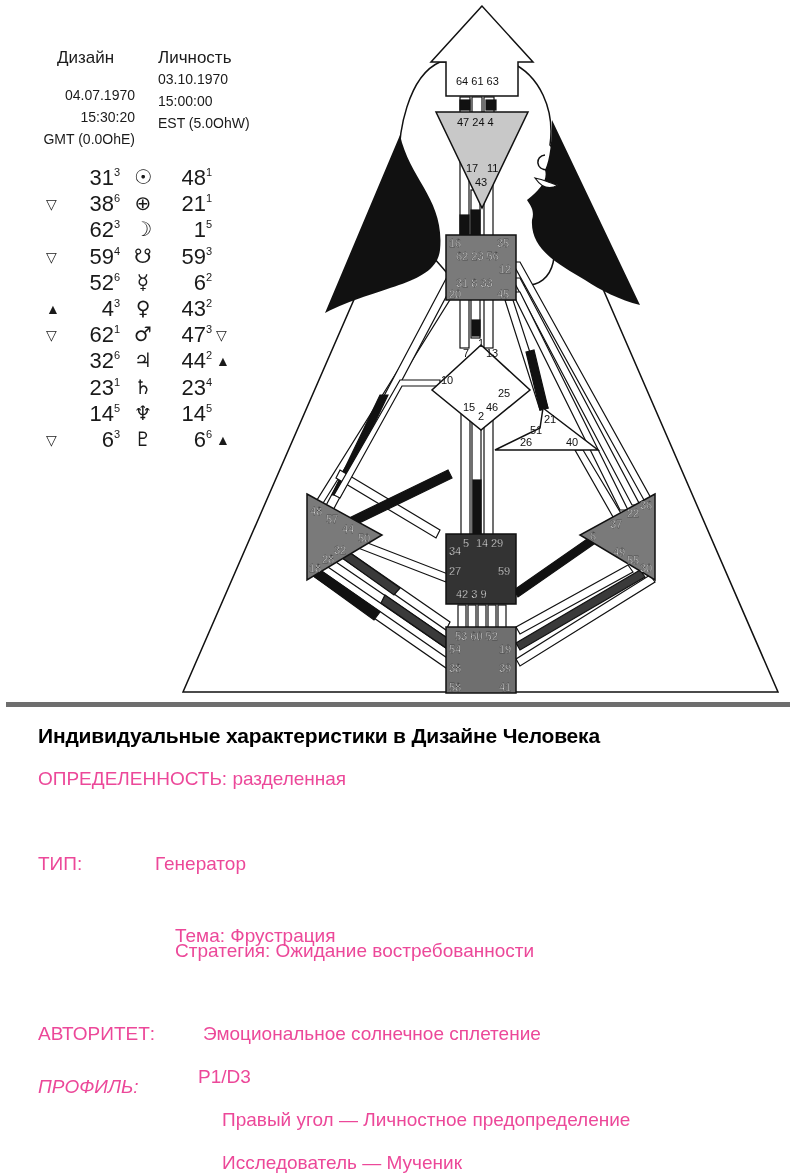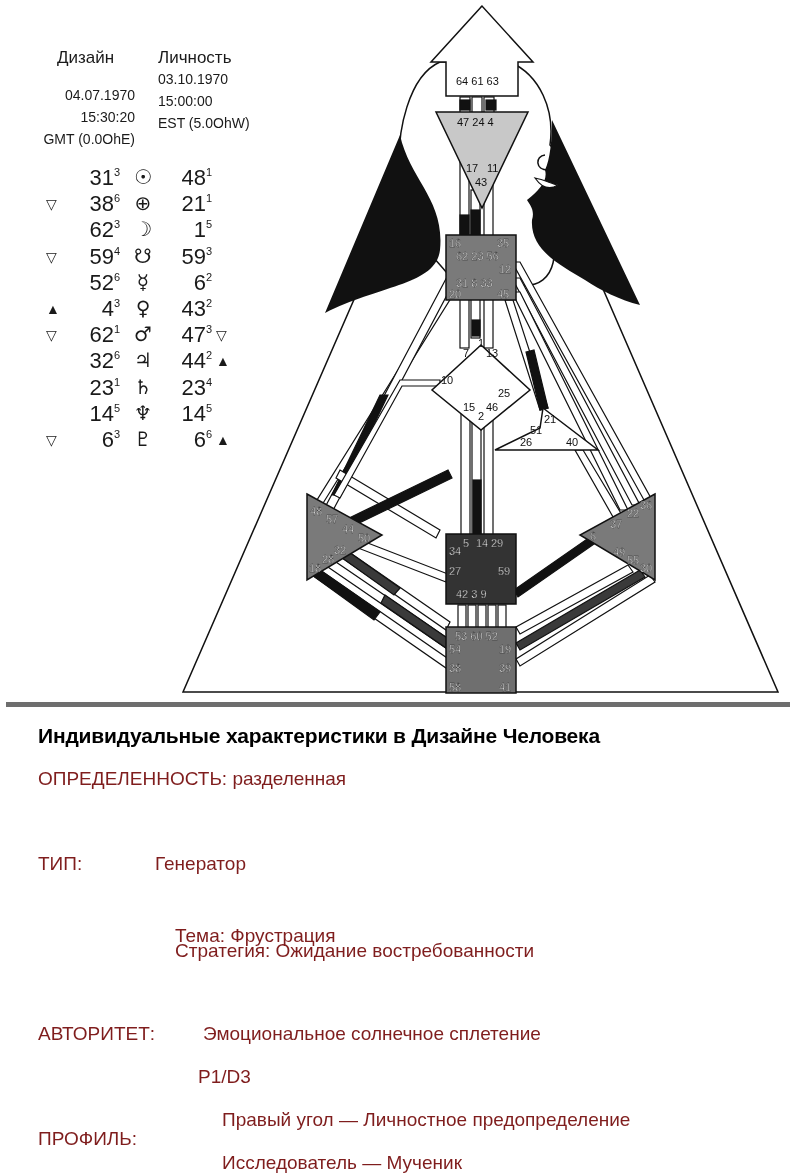--- a/index.html
+++ b/index.html
@@ -15,21 +15,21 @@
   .prow { position: relative; height: 26.2px; font-size: 22px; }
   .prow .mark-l { position: absolute; left: 16px; top: 5px; font-size: 14px; }
   .prow .dval { position: absolute; right: 110px; top: 0; text-align: right; white-space: nowrap; }
   .prow .sym { position: absolute; left: 100px; width: 26px; text-align: center; top: 0; font-size: 20px;
                font-family: "DejaVu Sans", sans-serif; }
   .prow .pval { position: absolute; left: 132px; top: 0; width: 50px; text-align: right; white-space: nowrap; }
   .prow .mark-r { position: absolute; left: 186px; top: 5px; font-size: 14px; }
   sup { font-size: 11px; vertical-align: 9px; line-height: 0; }
   .divider { position: absolute; left: 6px; top: 702px; width: 784px; height: 5px; background: #6e6e6e; }
   .title { position: absolute; left: 38px; top: 724px; font-size: 21px; font-weight: bold; color: #000000; letter-spacing: -0.2px; }
-  .line { position: absolute; font-size: 19px; color: #7f1d1d; white-space: nowrap; }
+  .line { position: absolute; font-size: 19px; color: #ec4899; white-space: nowrap; }
   svg { position: absolute; left: 0; top: 0; }
   .gl { font-family: "Liberation Sans", sans-serif; font-size: 11px; fill: #111; }
   .gw { font-family: "Liberation Sans", sans-serif; font-size: 11px; fill: #fff; stroke: #222; stroke-width: 0.35px; }
 </style>
 </head>
 <body>
 
 <div class="hdr hdr-design">Дизайн</div>
 <div class="hdr hdr-person">Личность</div>
 
@@ -282,16 +282,16 @@
   <span>разделенная</span>
 </div>
 
 <div class="line" style="left:38px; top:853px;">ТИП:</div>
 <div class="line" style="left:155px; top:853px;">Генератор</div>
 <div class="line" style="left:175px; top:897px;margin-top:28px;">Тема: Фрустрация</div>
 <div class="line" style="left:175px; top:940px;">Стратегия: Ожидание востребованности</div>
 
 <div class="line" style="left:38px; top:1023px;">АВТОРИТЕТ:</div>
 <div class="line" style="left:203px; top:1023px;">Эмоциональное солнечное сплетение</div>
-<div class="line" style="left:38px; top:1128px;">ПРОФИЛЬ:</div>
+<div class="line" style="left:38px; top:1076px;font-style:italic;">ПРОФИЛЬ:</div>
 <div class="line" style="left:198px; top:1066px;">P1/D3</div>
 <div class="line" style="left:222px; top:1109px;">Правый угол — Личностное предопределение</div>
 <div class="line" style="left:222px; top:1152px;">Исследователь — Мученик</div>
 
 </body></html>

